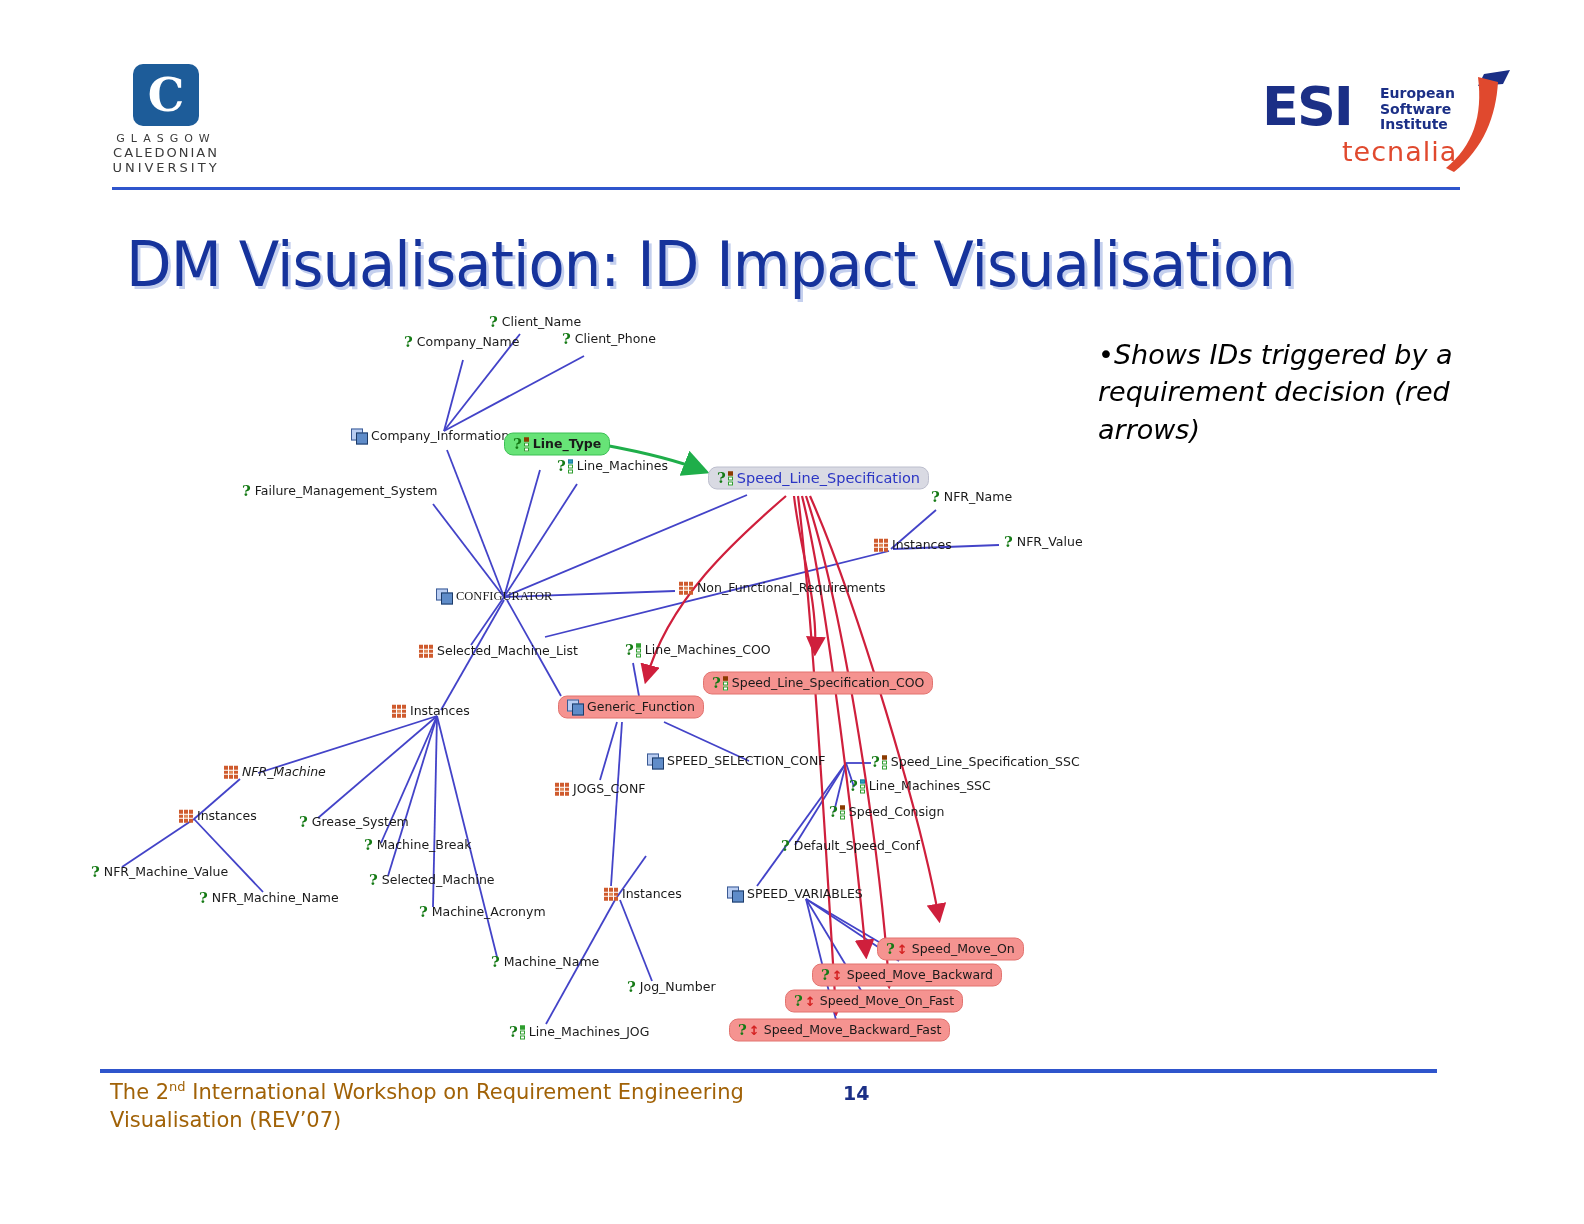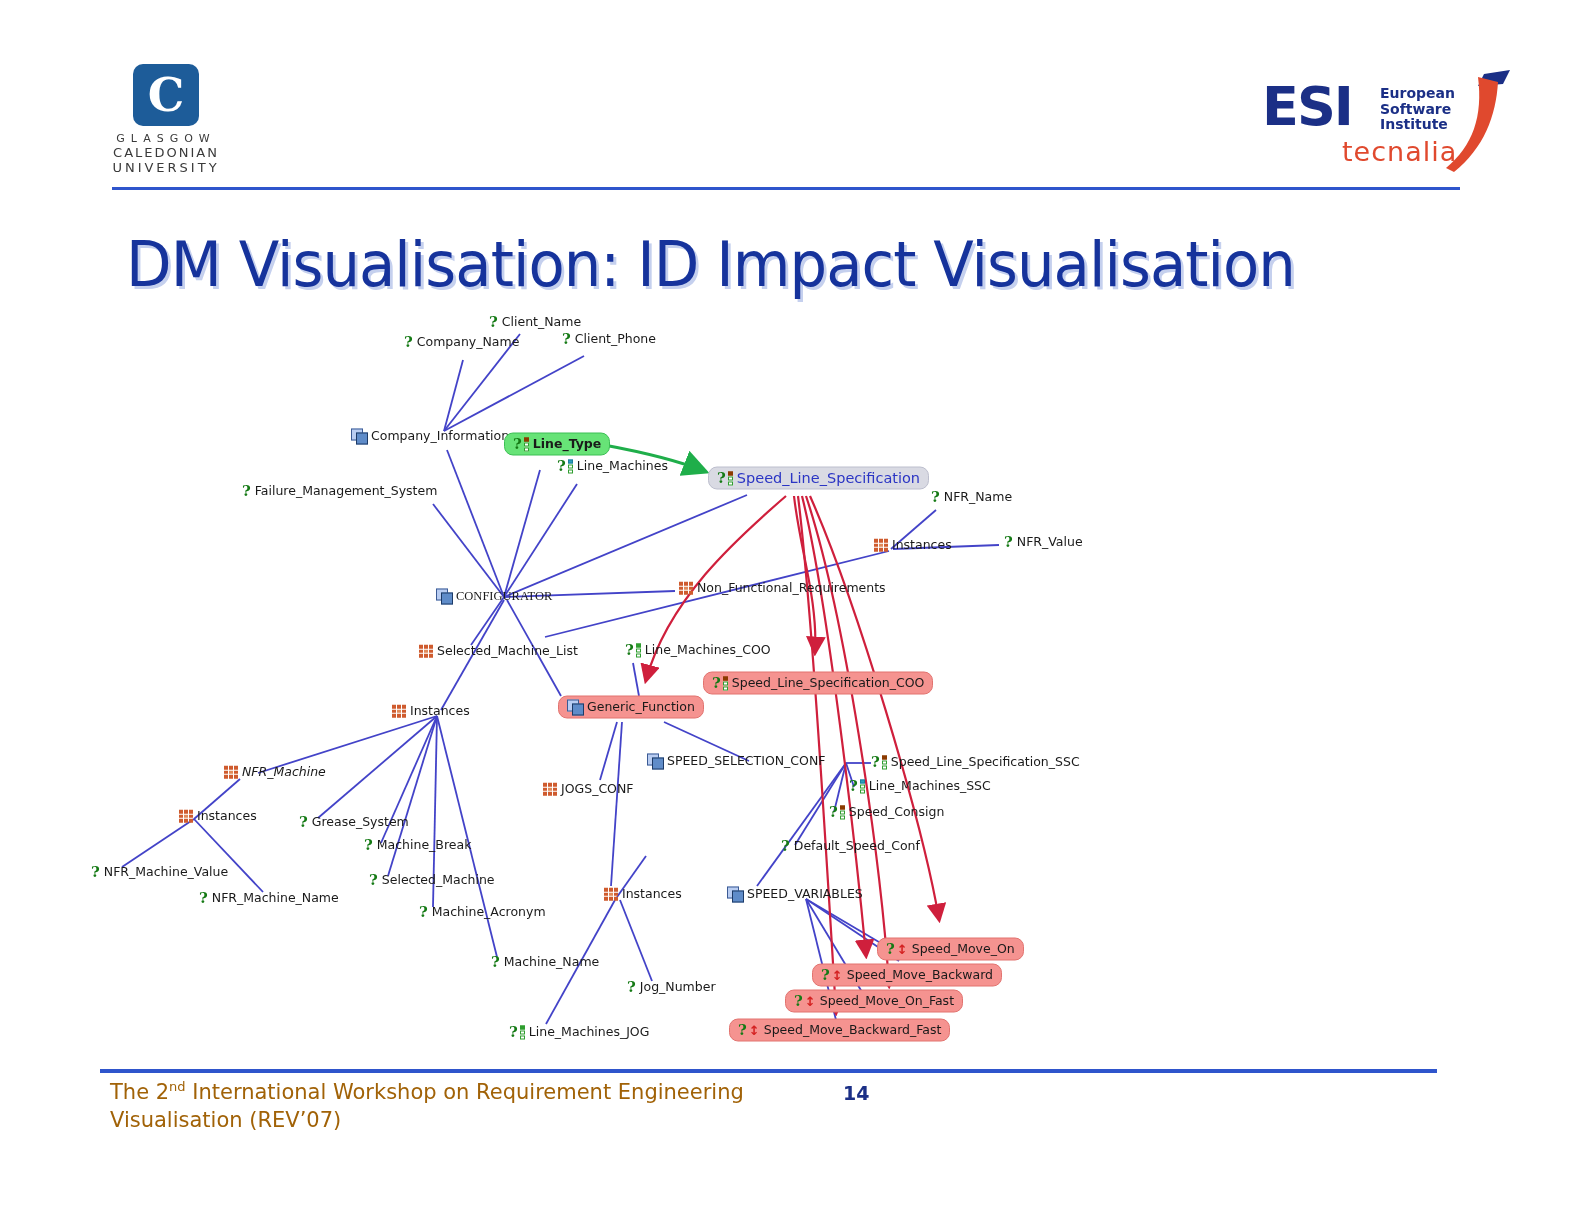--- a/index.html
+++ b/index.html
@@ -357,21 +357,21 @@
           <span style="display: inline-flex; align-items: center; gap: 2px;">
             <span class="q-icon">?</span>
             <span class="sq-stack">
               <span class="sq top-brown"></span>
               <span class="sq"></span>
               <span class="sq"></span>
             </span>
           </span>
           <span class="lbl">Speed_Line_Specification_SSC</span>
         </div>
-        <div class="node" style="left: 543px; top: 789px; justify-content: space-between;">
+        <div class="node" style="left: 555px; top: 789px; justify-content: space-between;">
           <span style="display: inline-flex; align-items: center; gap: 2px;">
             <span class="grid-icon">
               <span class="cell"></span>
               <span class="cell"></span>
               <span class="cell"></span>
               <span class="cell"></span>
               <span class="cell"></span>
               <span class="cell"></span>
               <span class="cell"></span>
               <span class="cell"></span>
@@ -548,20 +548,21 @@
               <span class="sq top-green"></span>
               <span class="sq"></span>
               <span class="sq"></span>
             </span>
           </span>
           <span class="lbl">Line_Machines_JOG</span>
         </div>
       </div>
   </div>
 
+  <div class="bullet" id="bullet-1">•Shows IDs triggered by a requirement decision (red arrows)</div>
 
   <div class="rule" id="footer-rule"></div>
   <div id="footer-text">
     <span>The 2</span><sup>nd</sup><span> International Workshop on Requirement Engineering</span><br>
     <span>Visualisation (REV’07)</span>
   </div>
   <div id="page-number">14</div>
 
 </div>
 

